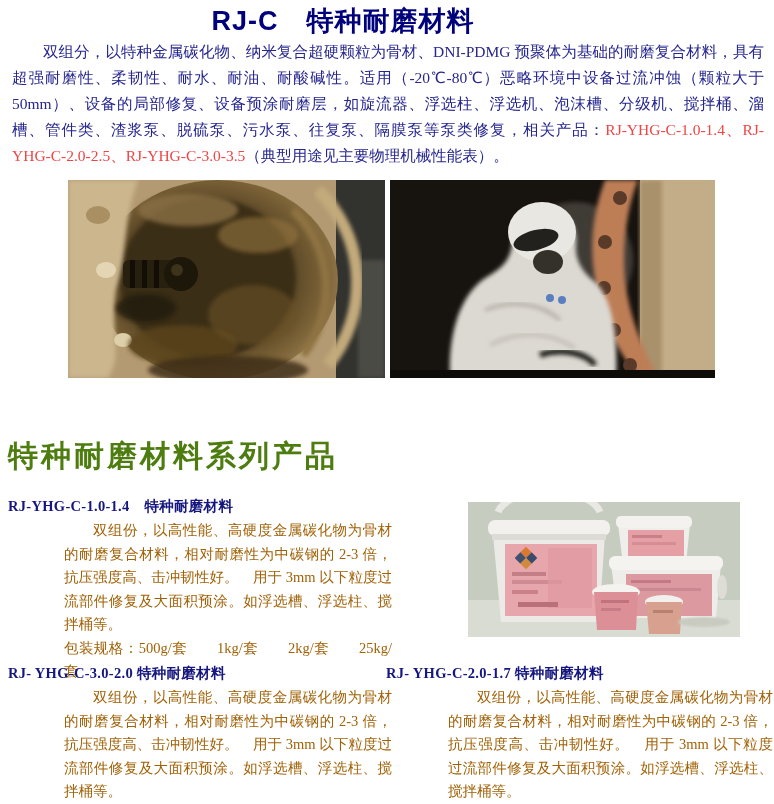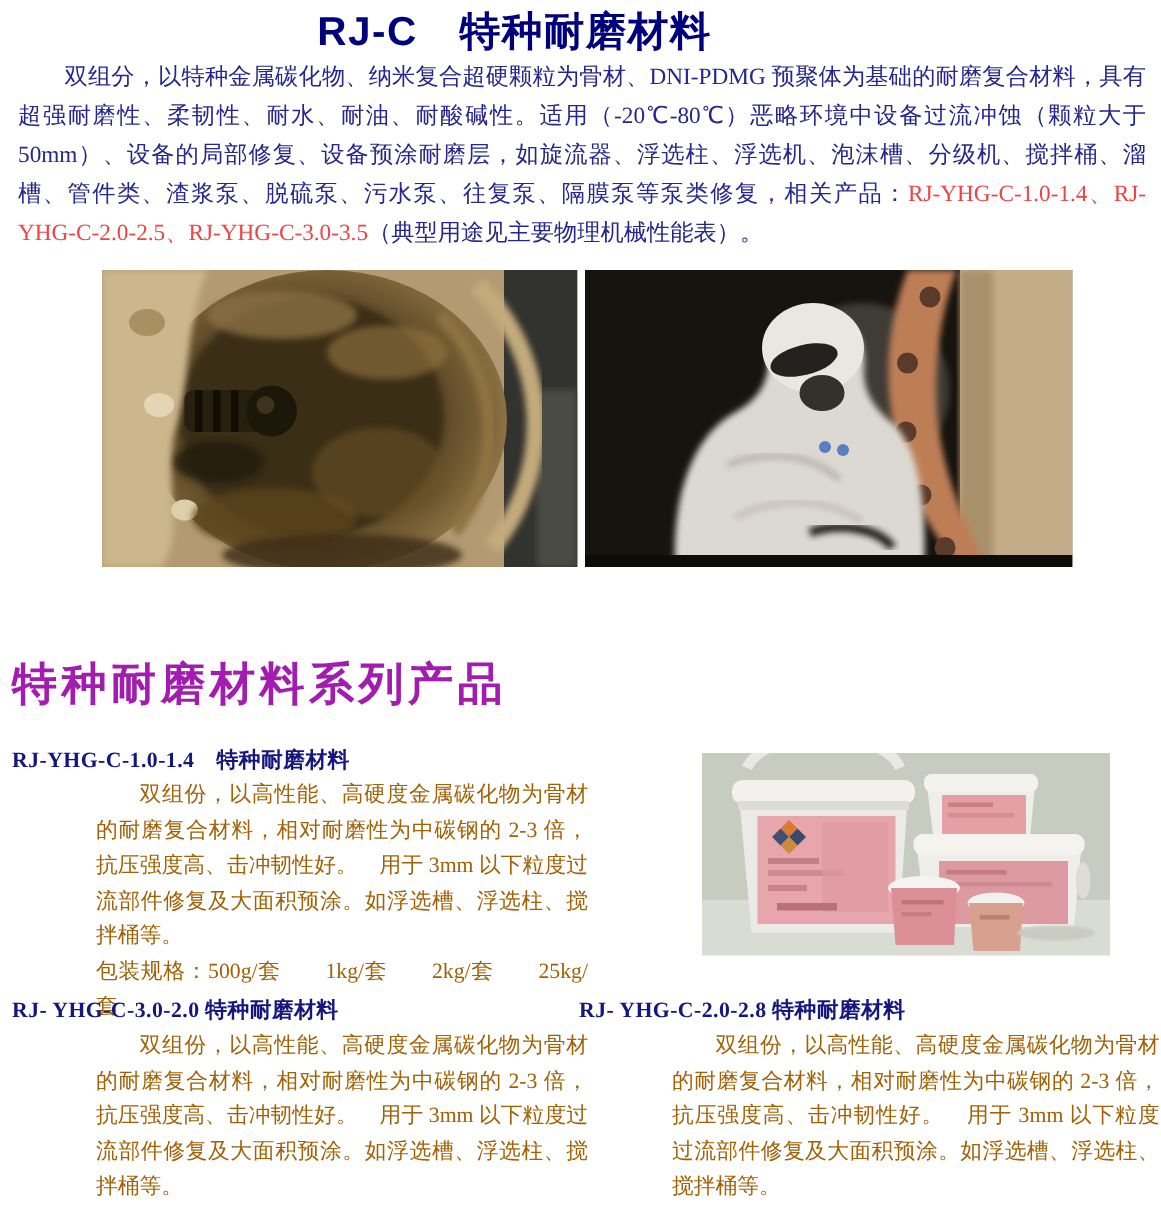--- a/index.html
+++ b/index.html
@@ -17,21 +17,21 @@
     position:absolute; top:39px; left:12px; width:752px;
     font-size:15.5px; line-height:26px; color:#26268e;
     text-align:justify; text-indent:2em;
   }
   .plink { color:#ef4444; }
   a.plink { text-decoration:none; cursor:pointer; }
   .photo-row { position:absolute; top:180px; left:68px; display:flex; gap:5px; }
   .photo-row svg, .bucket-photo svg { display:block; }
   .series-heading {
     position:absolute; top:436px; left:8px;
-    font-size:30px; font-weight:bold; color:#a21caf; letter-spacing:3px;
+    font-size:30px; font-weight:bold; color:#4d7c0f; letter-spacing:3px;
   }
   .sec-heading {
     position:absolute; font-size:14.5px; font-weight:bold;
     color:#16167f; letter-spacing:0.3px; white-space:nowrap;
   }
   .sec-body {
     position:absolute; width:328px; font-size:14.5px; line-height:23.5px;
     color:#a16207; text-indent:2em; text-align:justify;
   }
   #sec1-h { top:497px; left:8px; }
@@ -170,14 +170,14 @@
     <ellipse cx="196" cy="100" rx="19" ry="7" fill="#f1f0ec"></ellipse>
     <path d="M178 100 L214 100 L212 132 L181 132 Z" fill="#d8a08e"></path>
     <rect x="185" y="108" width="20" height="3" fill="#b9806f"></rect>
     <ellipse cx="236" cy="120" rx="26" ry="5" fill="#c9cbc1" filter="url(#soft3)"></ellipse>
   </svg>
 </div>
 
 <div class="sec-heading" id="sec2-h">RJ- YHG-C-3.0-2.0 特种耐磨材料</div>
 <p class="sec-body" id="sec2-b"><span>双组份，以高性能、高硬度金属碳化物为骨材的耐磨复合材料，相对耐磨性为中碳钢的 2-3 倍，抗压强度高、击冲韧性好。　用于 3mm 以下粒度过流部件修复及大面积预涂。如浮选槽、浮选柱、搅拌桶等。</span><br></p>
 
-<div class="sec-heading" id="sec3-h">RJ- YHG-C-2.0-2.8 特种耐磨材料</div>
+<div class="sec-heading" id="sec3-h">RJ- YHG-C-2.0-1.7 特种耐磨材料</div>
 <p class="sec-body" id="sec3-b"><span>双组份，以高性能、高硬度金属碳化物为骨材的耐磨复合材料，相对耐磨性为中碳钢的 2-3 倍，抗压强度高、击冲韧性好。　用于 3mm 以下粒度过流部件修复及大面积预涂。如浮选槽、浮选柱、搅拌桶等。</span><br></p>
 
 </body></html>

